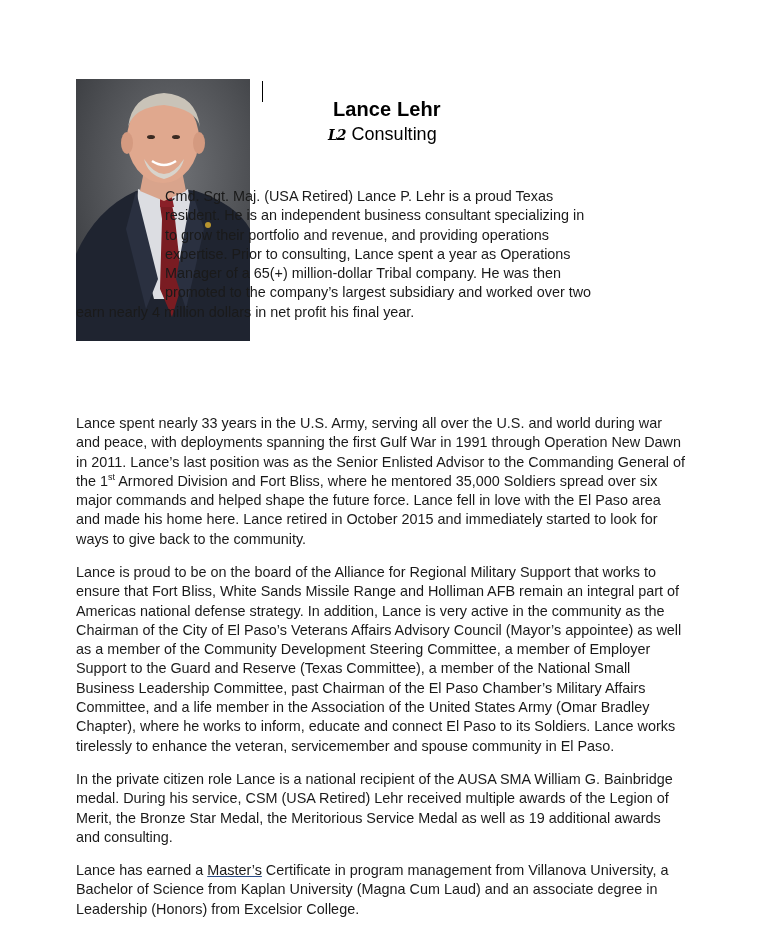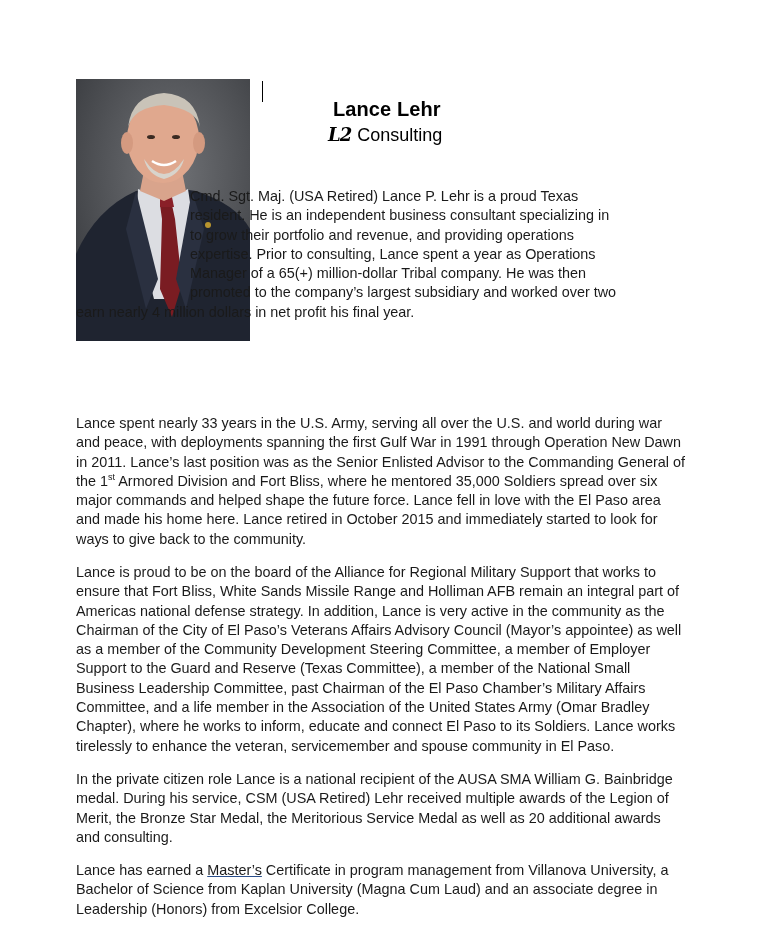--- a/index.html
+++ b/index.html
@@ -6,24 +6,24 @@
     body { width: 778px; height: 944px; position: relative; overflow: hidden;
            font-family: "Liberation Sans", sans-serif; color: #1a1a1a; }
     .page { position: absolute; left: 76px; top: 78px; width: 626px; }
     .photo { position: absolute; left: 0; top: 1px; width: 174px; height: 262px;
              background: radial-gradient(ellipse at 60% 35%, #6a6c70 0%, #4b4d51 55%, #3a3c40 100%);
              overflow: hidden; }
     .photo svg { width: 100%; height: 100%; display: block; }
     .cursor { position: absolute; left: 186px; top: 3px; width: 1px; height: 21px; background: #000; }
     .name { position: absolute; left: 257px; top: 20px; font-size: 20px; font-weight: bold; color: #000; letter-spacing: 0.1px; }
     .company { position: absolute; left: 252px; top: 46px; font-size: 18px; color: #000; }
-    .company .logo { font-family: "DejaVu Serif", serif; font-style: italic; font-weight: bold; font-size: 18px; margin-right: 6px; letter-spacing: -1px; }
+    .company .logo { font-family: "DejaVu Serif", serif; font-style: italic; font-weight: bold; font-size: 14px; margin-right: 6px; letter-spacing: -1px; }
     .intro { position: absolute; left: 0; top: 109px; width: 626px; font-size: 14.4px; line-height: 19.3px; }
     .intro .line { white-space: nowrap; display: block; }
-    .intro .indent { padding-left: 114px; }
+    .intro .indent { padding-left: 89px; }
     .para { position: absolute; left: 0; width: 626px; font-size: 14.4px; line-height: 19.3px; }
     .para .line { white-space: nowrap; display: block; }
     .link { color: #1a1a1a; text-decoration: underline; text-decoration-color: #2b4f8c; }
     sup { font-size: 9px; line-height: 0; }
   </style>
 </head>
 <body>
 
 <div class="page">
   <div class="photo" title="Portrait of Lance Lehr in dark suit with red tie">
@@ -104,21 +104,21 @@
     <span class="line">Support to the Guard and Reserve (Texas Committee), a member of the National Small</span>
     <span class="line">Business Leadership Committee, past Chairman of the El Paso Chamber’s Military Affairs</span>
     <span class="line">Committee, and a life member in the Association of the United States Army (Omar Bradley</span>
     <span class="line">Chapter), where he works to inform, educate and connect El Paso to its Soldiers. Lance works</span>
     <span class="line">tirelessly to enhance the veteran, servicemember and spouse community in El Paso.</span>
   </div>
 
   <div class="para" style="top:692px;">
     <span class="line">In the private citizen role Lance is a national recipient of the AUSA SMA William G. Bainbridge</span>
     <span class="line">medal. During his service, CSM (USA Retired) Lehr received multiple awards of the Legion of</span>
-    <span class="line">Merit, the Bronze Star Medal, the Meritorious Service Medal as well as 20 additional awards</span>
+    <span class="line">Merit, the Bronze Star Medal, the Meritorious Service Medal as well as 19 additional awards</span>
     <span class="line">and consulting.</span>
   </div>
 
   <div class="para" style="top:783px;">
     <span class="line"><span>Lance has earned a </span><span class="link">Master’s</span><span> Certificate in program management from Villanova University, a</span></span>
     <span class="line">Bachelor of Science from Kaplan University (Magna Cum Laud) and an associate degree in</span>
     <span class="line">Leadership (Honors) from Excelsior College.</span>
   </div>
 </div>
 

